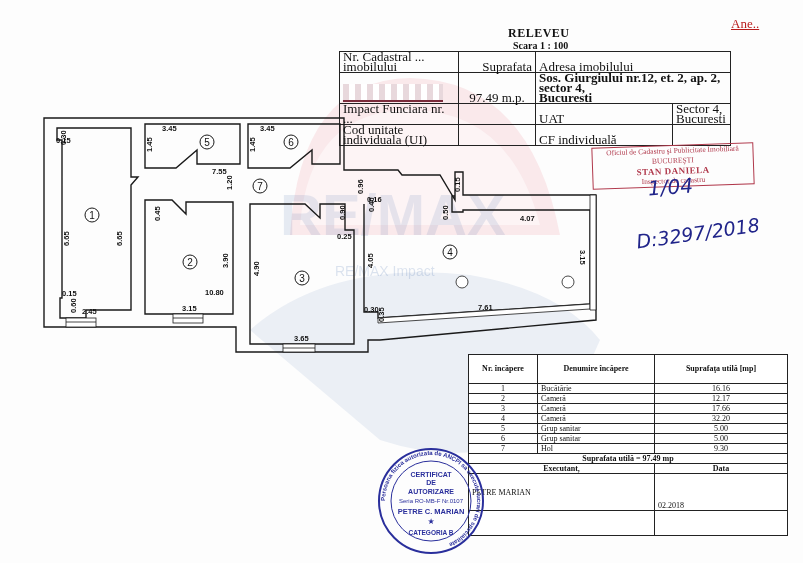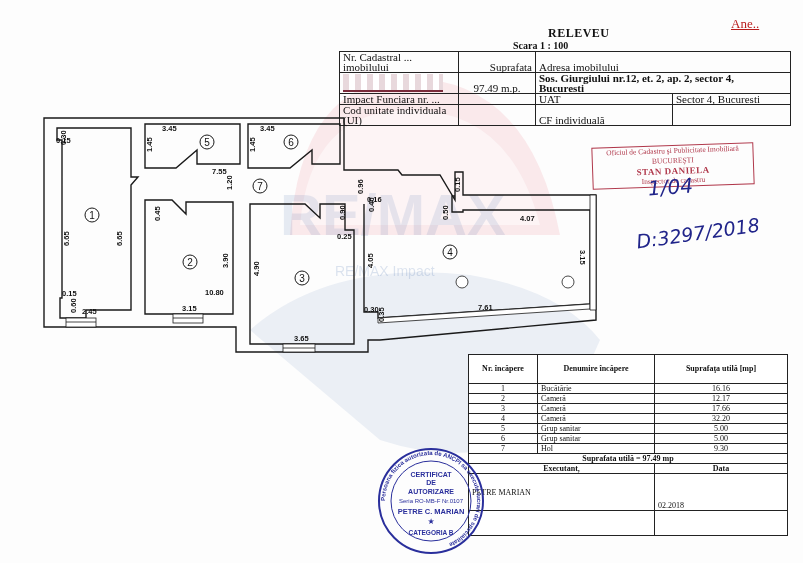--- a/index.html
+++ b/index.html
@@ -1,21 +1,21 @@
 <!DOCTYPE html>
 <html><head>
 <meta charset="utf-8">
 <style>
   html, body { margin:0; padding:0; }
   body { width:803px; height:563px; background:#fdfdfd; position:relative; overflow:hidden; font-family:"Liberation Serif", serif; color:#111; }
   .wm { position:absolute; left:0; top:0; width:803px; height:563px; pointer-events:none; }
   .anex { position:absolute; left:731px; top:16px; font-size:13px; color:#b91c1c;text-decoration:underline; }
-  .title { position:absolute; left:508px; top:26px; font-size:12px; font-weight:bold; letter-spacing:0.5px;margin-left:40px; }
+  .title { position:absolute; left:508px; top:26px; font-size:12px; font-weight:bold; letter-spacing:0.5px; }
   .scale { position:absolute; left:513px; top:40px; font-size:10px; font-weight:bold; }
-  table.hdr { position:absolute; left:339px; top:51px; width:452px; border-collapse:collapse; font-size:11px; }
+  table.hdr { position:absolute; left:339px; top:51px; width:392px; border-collapse:collapse; font-size:13px; }
   table.hdr td { border:1px solid #222; padding:0 3px; height:10px; line-height:10px; vertical-align:bottom; }
   table.hdr td.b { font-weight:bold; }
   .redacted { display:inline-block; width:100px; height:16px; border-bottom:2px solid #7a2a3a; background:repeating-linear-gradient(90deg,#e8d8dc 0 6px,#fff 6px 12px); }
   table.rooms { position:absolute; left:468px; top:354px; width:320px; border-collapse:collapse; font-size:8px; background:#fff; }
   table.rooms td, table.rooms th { border:1px solid #222; padding:0 3px; height:9px; line-height:9px; }
   table.rooms th { font-weight:bold; height:28px; line-height:10px; text-align:center; }
   table.rooms td.c { text-align:center; }
   table.rooms td.sum { text-align:center; font-weight:bold; }
   table.rooms td.tall { height:36px; text-align:left; }
   table.rooms td.tall2 { height:24px; }

